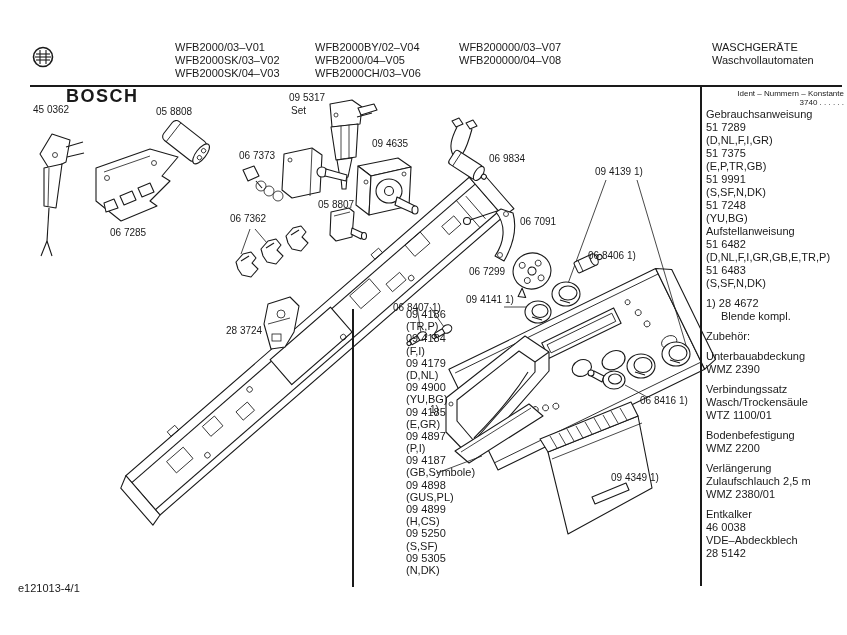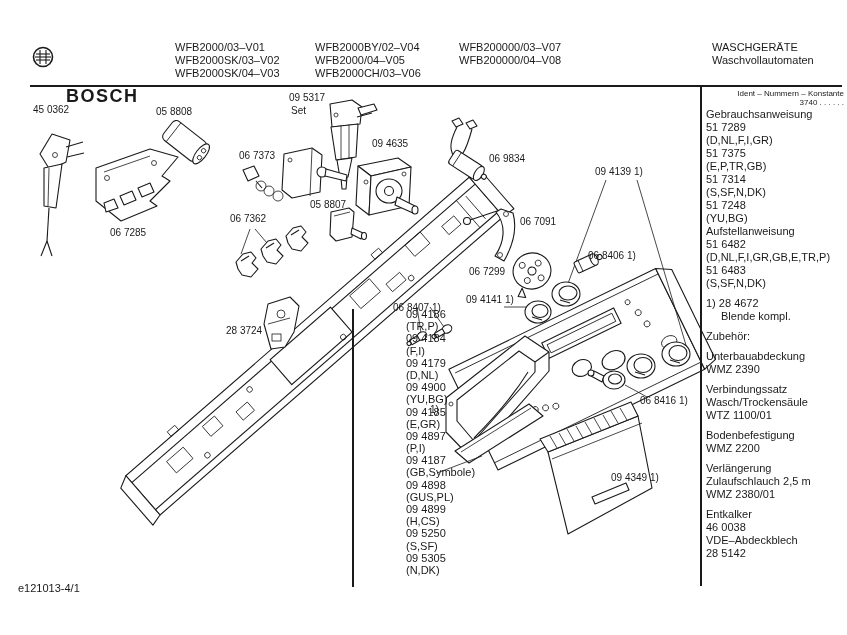--- a/index.html
+++ b/index.html
@@ -328,21 +328,21 @@
     <div>Ident – Nummern – Konstante</div>
     <div>3740 .  .  .  .  .  .</div>
   </div>
 
   <div class="sb">
     <div class="sb-line">Gebrauchsanweisung</div>
       <div class="sb-line">51 7289</div>
       <div class="sb-line">(D,NL,F,I,GR)</div>
       <div class="sb-line">51 7375</div>
       <div class="sb-line">(E,P,TR,GB)</div>
-      <div class="sb-line">51 7314</div>
+      <div class="sb-line">51 9991</div>
       <div class="sb-line">(S,SF,N,DK)</div>
       <div class="sb-line">51 7248</div>
       <div class="sb-line">(YU,BG)</div>
       <div class="sb-line">Aufstellanweisung</div>
       <div class="sb-line">51 6482</div>
       <div class="sb-line">(D,NL,F,I,GR,GB,E,TR,P)</div>
       <div class="sb-line">51 6483</div>
       <div class="sb-line">(S,SF,N,DK)</div>
       <div class="sb-line gap"></div>
       <div class="sb-line">1) 28 4672</div>
@@ -397,21 +397,21 @@
   </div>
 
   <div>
     <div class="plabel" style="left: 33px; top: 104px;">45 0362</div>
       <div class="plabel" style="left: 156px; top: 106px;">05 8808</div>
       <div class="plabel" style="left: 289px; top: 92px;">09 5317</div>
       <div class="plabel" style="left: 291px; top: 105px;">Set</div>
       <div class="plabel" style="left: 239px; top: 150px;">06 7373</div>
       <div class="plabel" style="left: 372px; top: 138px;">09 4635</div>
       <div class="plabel" style="left: 441px; top: 153px; padding-left: 48px;">06 9834</div>
-      <div class="plabel" style="left: 310px; top: 199px;">05 8807</div>
+      <div class="plabel" style="left: 318px; top: 199px;">05 8807</div>
       <div class="plabel" style="left: 230px; top: 213px;">06 7362</div>
       <div class="plabel" style="left: 110px; top: 227px;">06 7285</div>
       <div class="plabel" style="left: 595px; top: 166px;">09 4139 1)</div>
       <div class="plabel" style="left: 520px; top: 216px;">06 7091</div>
       <div class="plabel" style="left: 588px; top: 250px;">06 8406 1)</div>
       <div class="plabel" style="left: 469px; top: 266px;">06 7299</div>
       <div class="plabel" style="left: 393px; top: 294px; margin-top: 8px;">06 8407 1)</div>
       <div class="plabel" style="left: 466px; top: 294px;">09 4141 1)</div>
       <div class="plabel" style="left: 226px; top: 325px;">28 3724</div>
       <div class="plabel" style="left: 430px; top: 404px;">1)</div>

